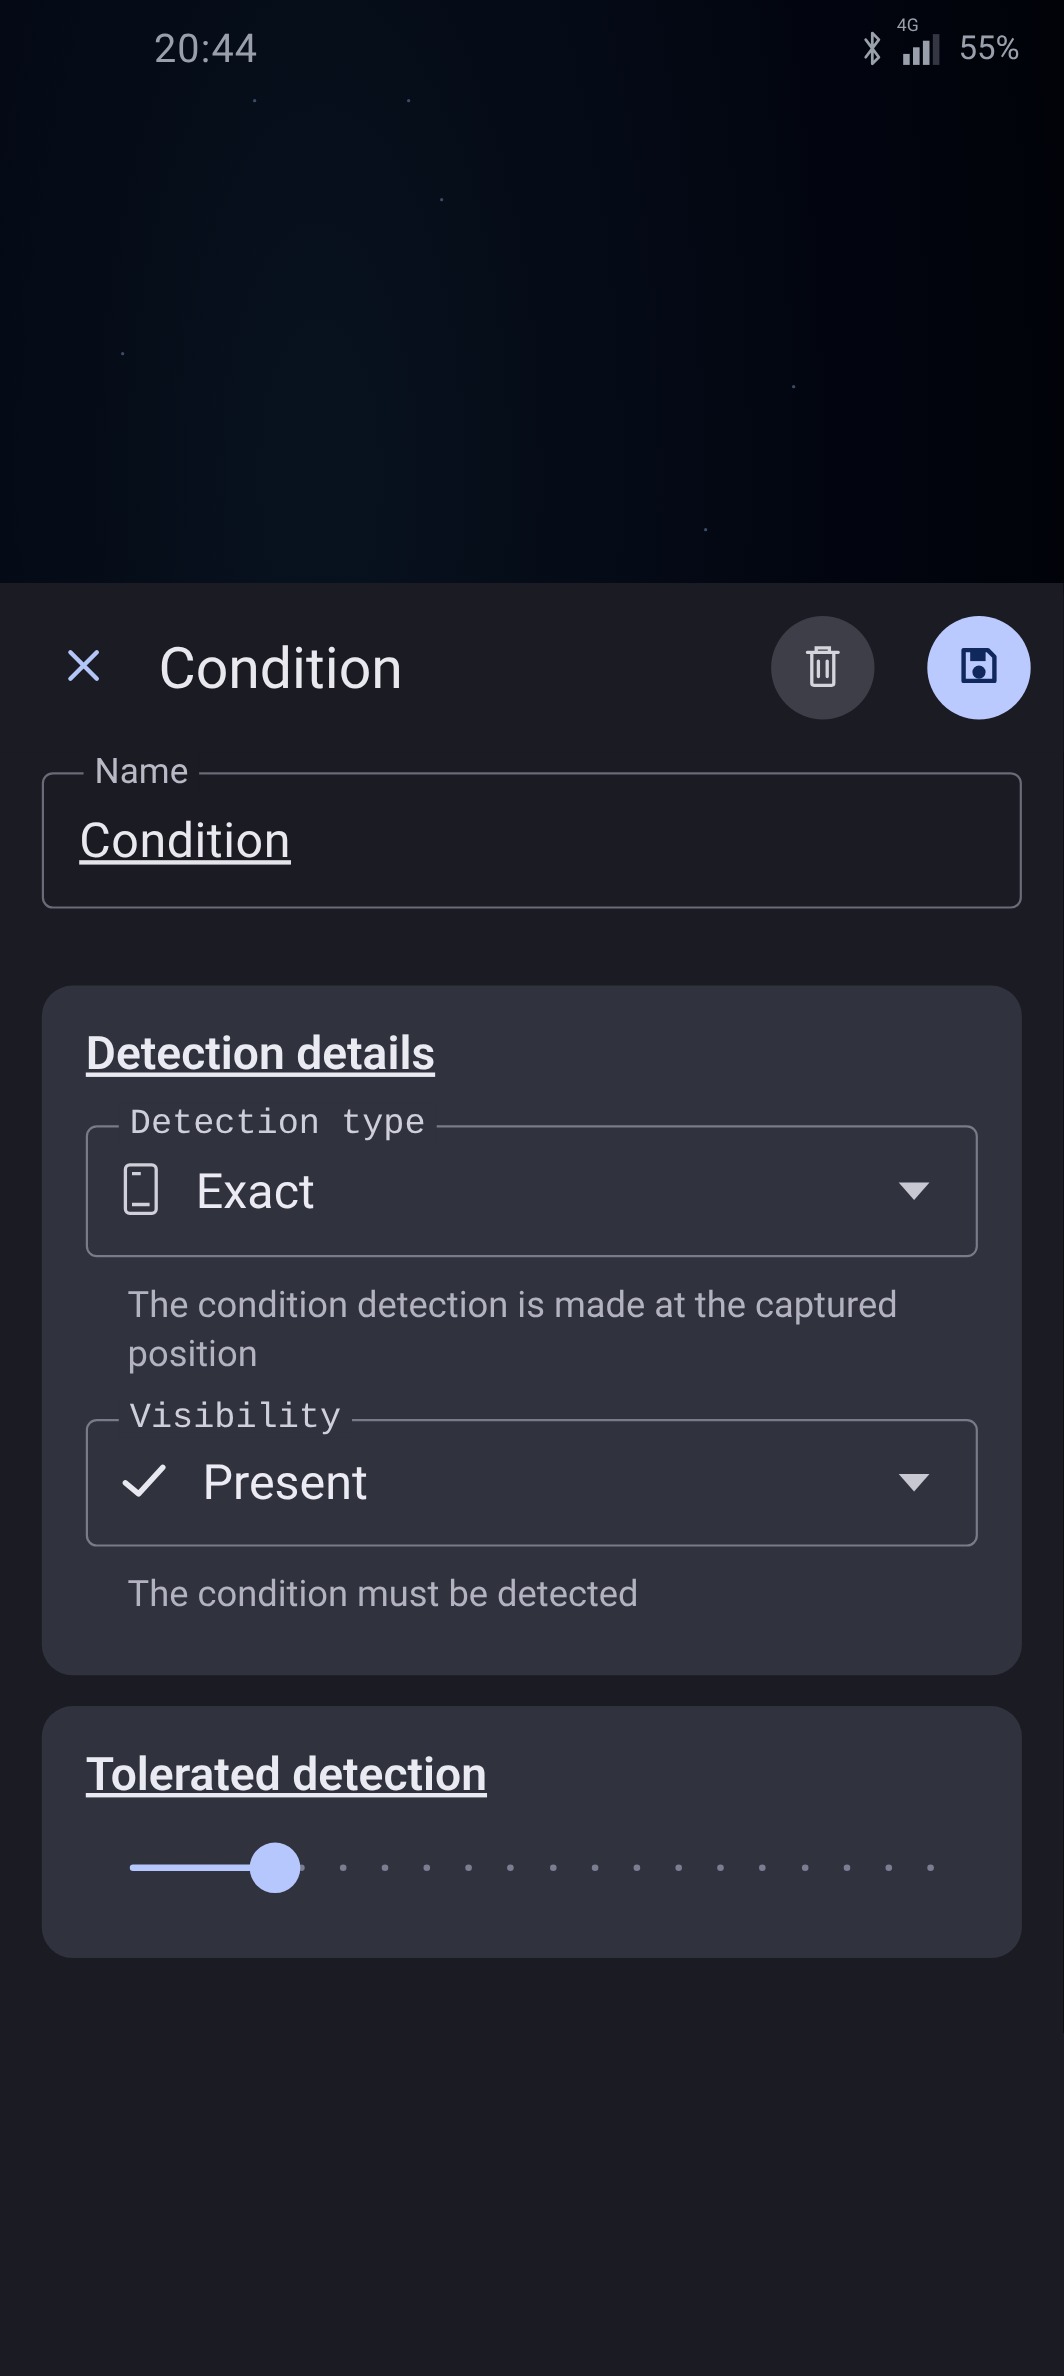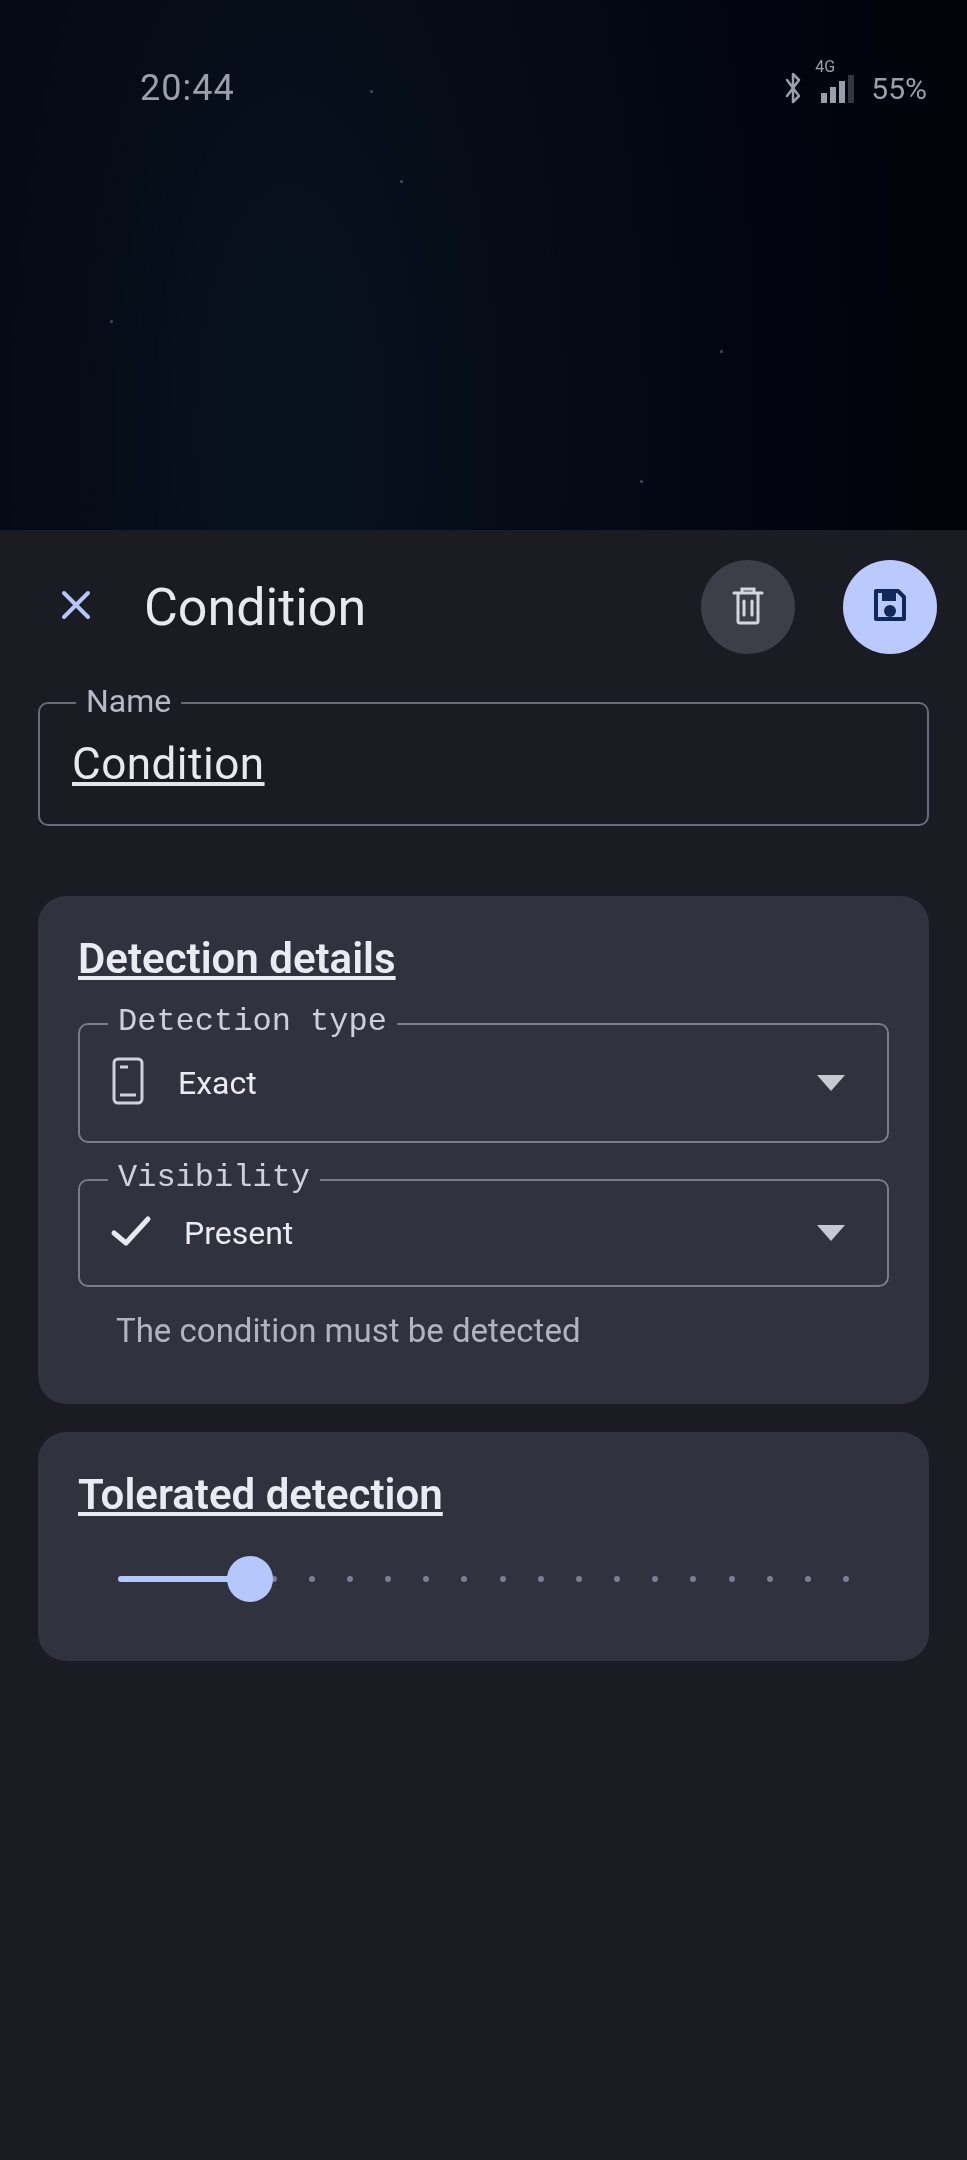--- a/index.html
+++ b/index.html
@@ -21,21 +21,20 @@
   .status-bar {
     position: absolute;
     top: 0; left: 0; right: 0;
     height: 88px;
     display: flex;
     align-items: center;
     justify-content: space-between;
     padding: 0 40px 0 140px;
     color: #9aa0ab;
     font-size: 36px;
-    margin-top: 44px;
   }
   .status-left { letter-spacing: 1px; }
   .status-right { display: flex; align-items: center; gap: 16px; font-size: 30px; }
   .status-right svg { display: block; }
   
   .sheet {
     position: absolute;
     left: 0; right: 0;
     top: 530px;
     bottom: 0;
@@ -153,21 +152,21 @@
     background: #30323e;
     padding: 0 10px;
     color: #cfcfdb;
     font-size: 32px;
     font-family: Liberation Mono, monospace;
   }
   .select-icon { color: #d0d0da; }
   .select-value {
     flex: 1;
     color: #ecebf3;
-    font-size: 32px;
+    font-size: 44px;
   }
   .chevron {
     width: 0; height: 0;
     border-left: 14px solid transparent;
     border-right: 14px solid transparent;
     border-top: 16px solid #c8c8d2;
     margin-right: 14px;
   }
   .helper {
     color: #b2b2c0;
@@ -302,20 +301,21 @@
           <span class="select-icon">
             <svg width="40" height="52" viewBox="0 0 40 52">
               <rect x="6" y="4" width="28" height="44" rx="4" stroke="#d0d0da" stroke-width="3" fill="none"></rect>
               <path d="M12 12 H20 M12 40 H28" stroke="#d0d0da" stroke-width="3"></path>
             </svg>
           </span>
           <div class="select-value">Exact</div>
           <div class="chevron"></div>
         </div>
       </div>
+      <div class="helper">The condition detection is made at the captured position</div>
 
       <div class="select-wrap" style="margin-top:36px">
         <div class="select-label">Visibility</div>
         <div class="select-outlined">
           <span class="select-icon">
             <svg width="46" height="40" viewBox="0 0 46 40">
               <path d="M6 22 L18 32 L40 8" stroke="#e8e8f0" stroke-width="5" fill="none" stroke-linecap="round" stroke-linejoin="round"></path>
             </svg>
           </span>
           <div class="select-value">Present</div>

